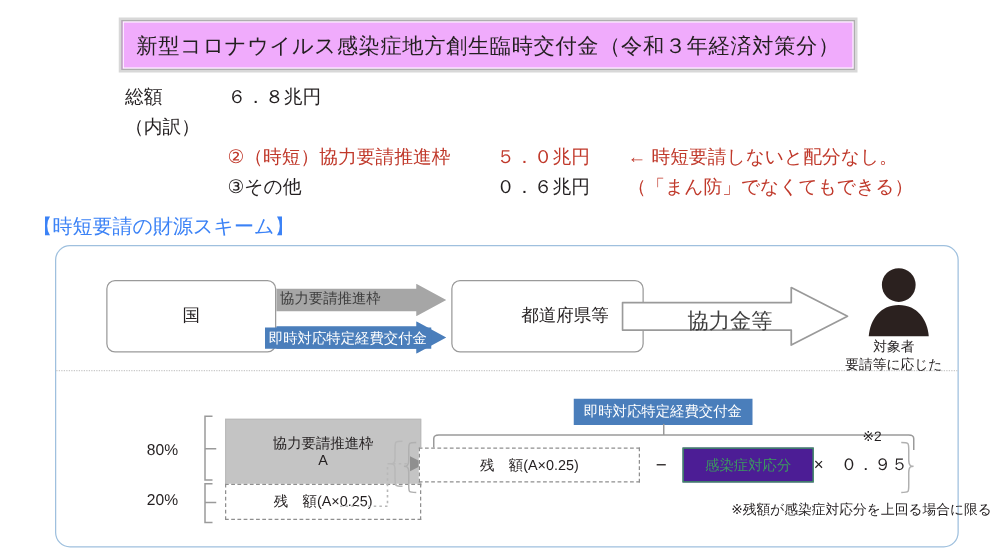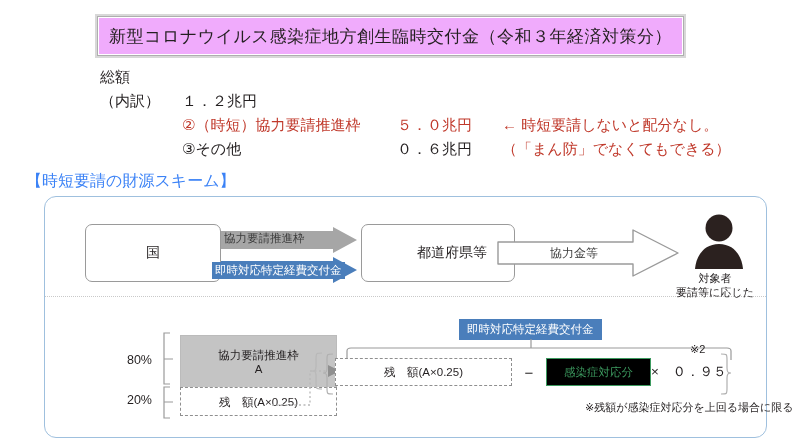--- a/index.html
+++ b/index.html
@@ -120,21 +120,21 @@
     color: #ffffff;
     background: #4a7ebb;
     padding: 1px 3px;
     font-size: 11.5px;
     font-weight: normal;
   }
   #label-kyoryokukin {
     left: 505px; top: 48px;
     color: #3d3d3d;
     font-weight: normal;
-    font-size: 12px;
+    font-size: 17px;
   }
 
   #person-icon { position: absolute; left: 645px; top: 16px; }
   #person-caption {
     position: absolute;
     left: 595px;
     top: 74px;
     width: 150px;
     text-align: center;
     font-size: 11px;
@@ -164,21 +164,21 @@
   }
   #seg-bottom {
     top: 52px; height: 27px;
     background: #ffffff;
     border: 1.4px dashed #8f8f8f;
   }
   .pct-label {
     position: absolute;
     left: 0px;
     width: 44px;
-    text-align: right;
+    text-align: center;
     font-size: 12.5px;
     color: #231f20;
   }
   #pct-80 { top: 18px; }
   #pct-20 { top: 58px; }
 
   #blue-tag {
     position: absolute;
     left: 414px;
     top: 122px;
@@ -216,21 +216,21 @@
   }
   #kansen-box {
     width: 103px;
     height: 26px;
     border: 1.5px solid #3c9a5f;
     display: flex;
     align-items: center;
     justify-content: center;
     font-size: 11.5px;
     color: #3c9a5f;
-    background: #000000;
+    background: #4c1d95;
     white-space: nowrap;
   }
   #multiplier {
     font-size: 13.5px;
     white-space: nowrap;
     color: #231f20;
   }
   #note2 {
     position: absolute;
     left: 645px;
@@ -251,25 +251,25 @@
 <body>
 
 <div id="title-box">
   <span id="title-text">新型コロナウイルス感染症地方創生臨時交付金（令和３年経済対策分）</span>
 </div>
 
 <div id="budget">
 
   <div class="budget-row">
     <span class="b-label">総額</span>
+    <span class="b-item">６．８兆円</span>
   </div>
 
   <div class="budget-row">
     <span class="b-label">（内訳）</span>
-    <span class="b-amt">１．２兆円</span>
   </div>
 
   <div class="budget-row red">
     <span class="b-label"></span>
     <span class="b-item">②（時短）協力要請推進枠</span>
     <span class="b-amt">５．０兆円</span>
     <span class="b-note">← 時短要請しないと配分なし。</span>
   </div>
 
   <div class="budget-row">

